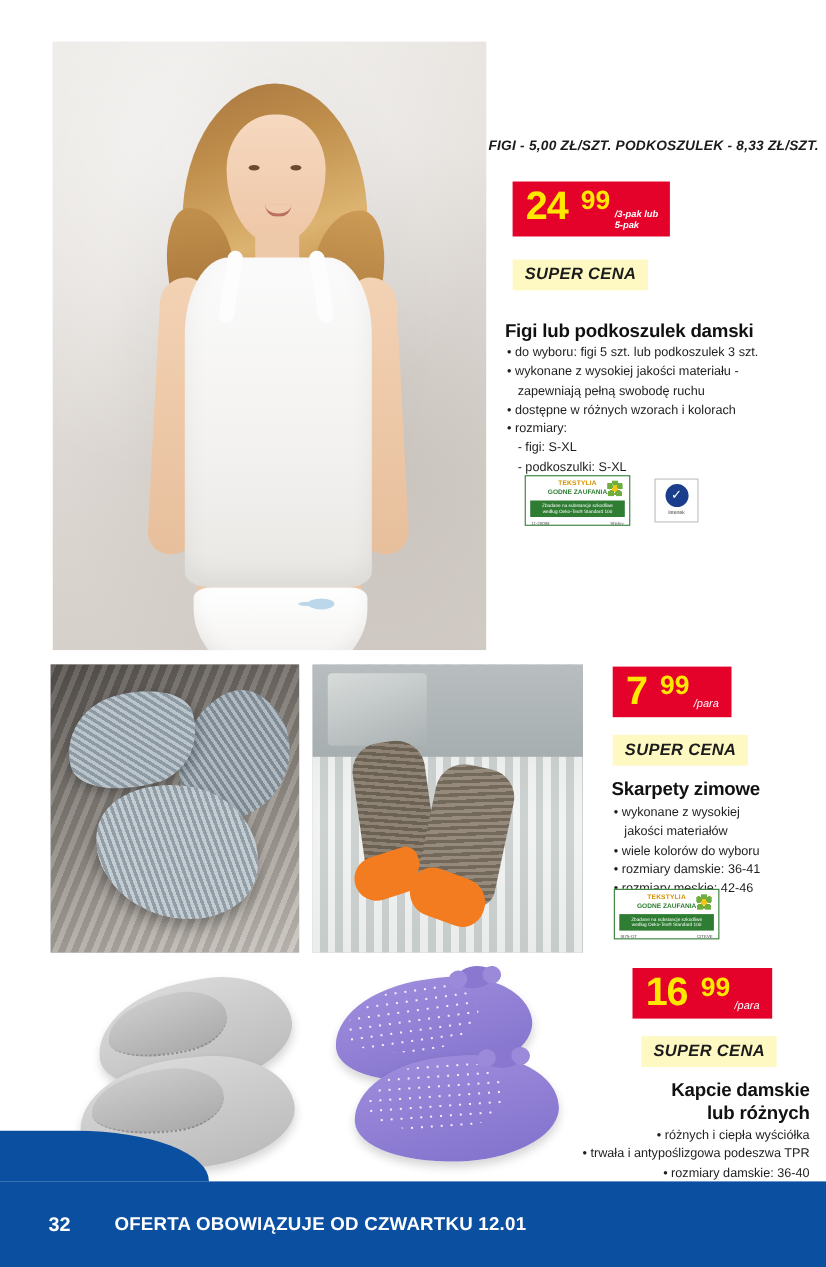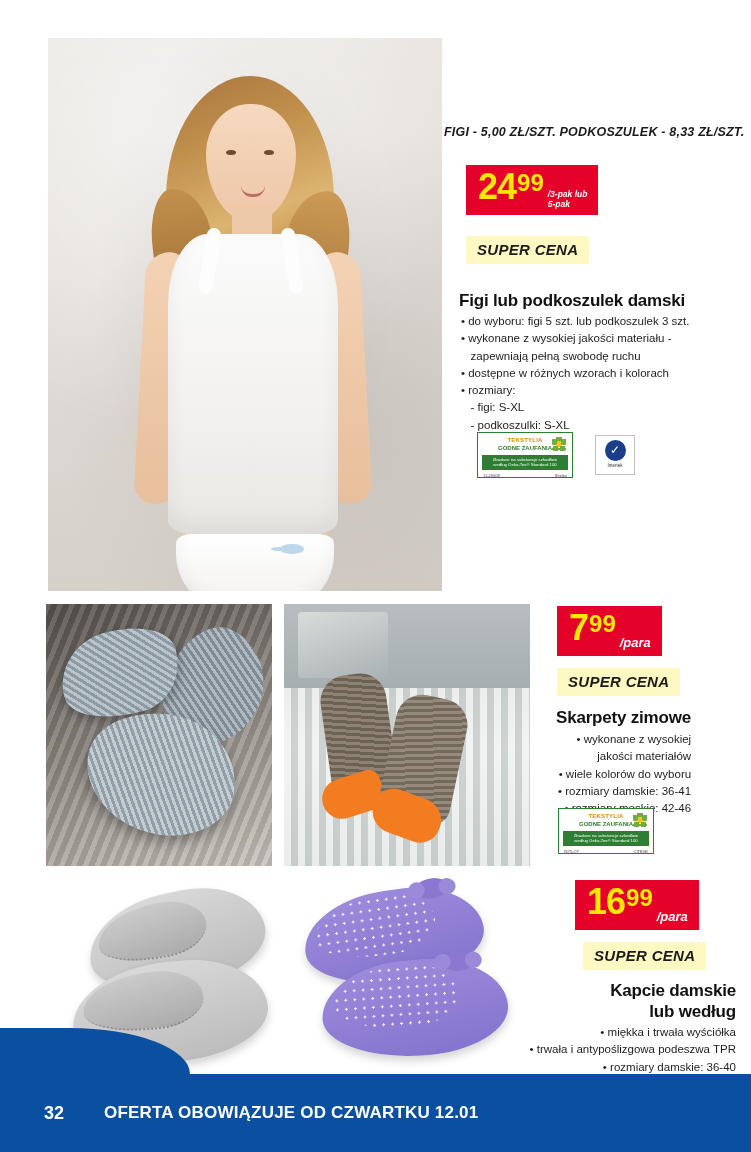--- a/index.html
+++ b/index.html
@@ -125,28 +125,28 @@
     position:absolute;
     background:#e4022a;
     color:#ffe800;
     display:flex; align-items:flex-start;
     padding:5px 11px 6px 12px;
   }
   .price-tag .main {
     font-size:36px; font-weight:800; line-height:.92; letter-spacing:-1px;
   }
   .price-tag .cents {
-    font-size:24px; font-weight:800; line-height:1; margin-top:1px; margin-left:1px;
+    font-size:24px; font-weight:800; line-height:1; margin-top:1px; margin-left:12px;
   }
   .price-tag .unit {
     font-size:8.5px; font-weight:700; color:#ffffff; line-height:1.12;
     margin-left:4px; margin-top:20px; font-style:italic; white-space:pre-line;
   }
   .price-tag .unit-single {
-    font-size:13px; font-weight:700; color:#ffffff; font-style:italic;
+    font-size:10px; font-weight:400; color:#ffffff; font-style:italic;
     margin-left:4px; margin-top:24px;
   }
   .super-cena {
     position:absolute;
     background:#fef9c3; color:#1b1b1b;
     font-size:15px; font-weight:800; font-style:italic;
     padding:5px 11px 6px; letter-spacing:.3px;
   }
   .prod-title {
     position:absolute;
@@ -426,21 +426,21 @@
 <div class="price-tag" style="left:557px; top:606px;">
   <span class="main">7</span>
   <span class="cents">99</span>
   <span class="unit-single">/para</span>
 </div>
 
 <div class="super-cena" style="left:557px; top:668px;">SUPER CENA</div>
 
 <div class="prod-title" style="left:556px; top:708px;">Skarpety zimowe</div>
 
-<div class="bullets" style="left:558px; top:731px;text-align:right;">
+<div class="bullets" style="left:558px; top:731px;">
   <div>• wykonane z wysokiej</div>
   <div>   jakości materiałów</div>
   <div>• wiele kolorów do wyboru</div>
   <div>• rozmiary damskie: 36-41</div>
   <div>• rozmiary męskie: 42-46</div>
 </div>
 
 <div class="cert-oeko" style="left:558px; top:808px;">
   <div class="oeko-flower"></div>
   <div class="t1">TEKSTYLIA</div>
@@ -469,25 +469,25 @@
 <div class="price-tag" style="left:575px; top:880px;">
   <span class="main">16</span>
   <span class="cents">99</span>
   <span class="unit-single">/para</span>
 </div>
 
 <div class="super-cena" style="left:583px; top:942px;">SUPER CENA</div>
 
 <div class="prod-title" style="left:556px; top:980px; width:180px; text-align:right; line-height:1.25;">
   <div>Kapcie damskie</div>
-  <div>lub według</div>
+  <div>lub różnych</div>
 </div>
 
 <div class="bullets" style="left:476px; top:1024px; width:260px; text-align:right;">
-  <div style="white-space:normal">• miękka i trwała wyściółka</div>
+  <div style="white-space:normal">• różnych i ciepła wyściółka</div>
   <div style="white-space:normal">• trwała i antypoślizgowa podeszwa TPR</div>
   <div style="white-space:normal">• rozmiary damskie: 36-40</div>
   <div style="white-space:normal">• rozmiary męskie: 41-46</div>
 </div>
 
 <div class="blue-corner"></div>
 <div class="footer">
   <div class="pg">32</div>
   <div class="msg">OFERTA OBOWIĄZUJE OD CZWARTKU 12.01</div>
 </div>

